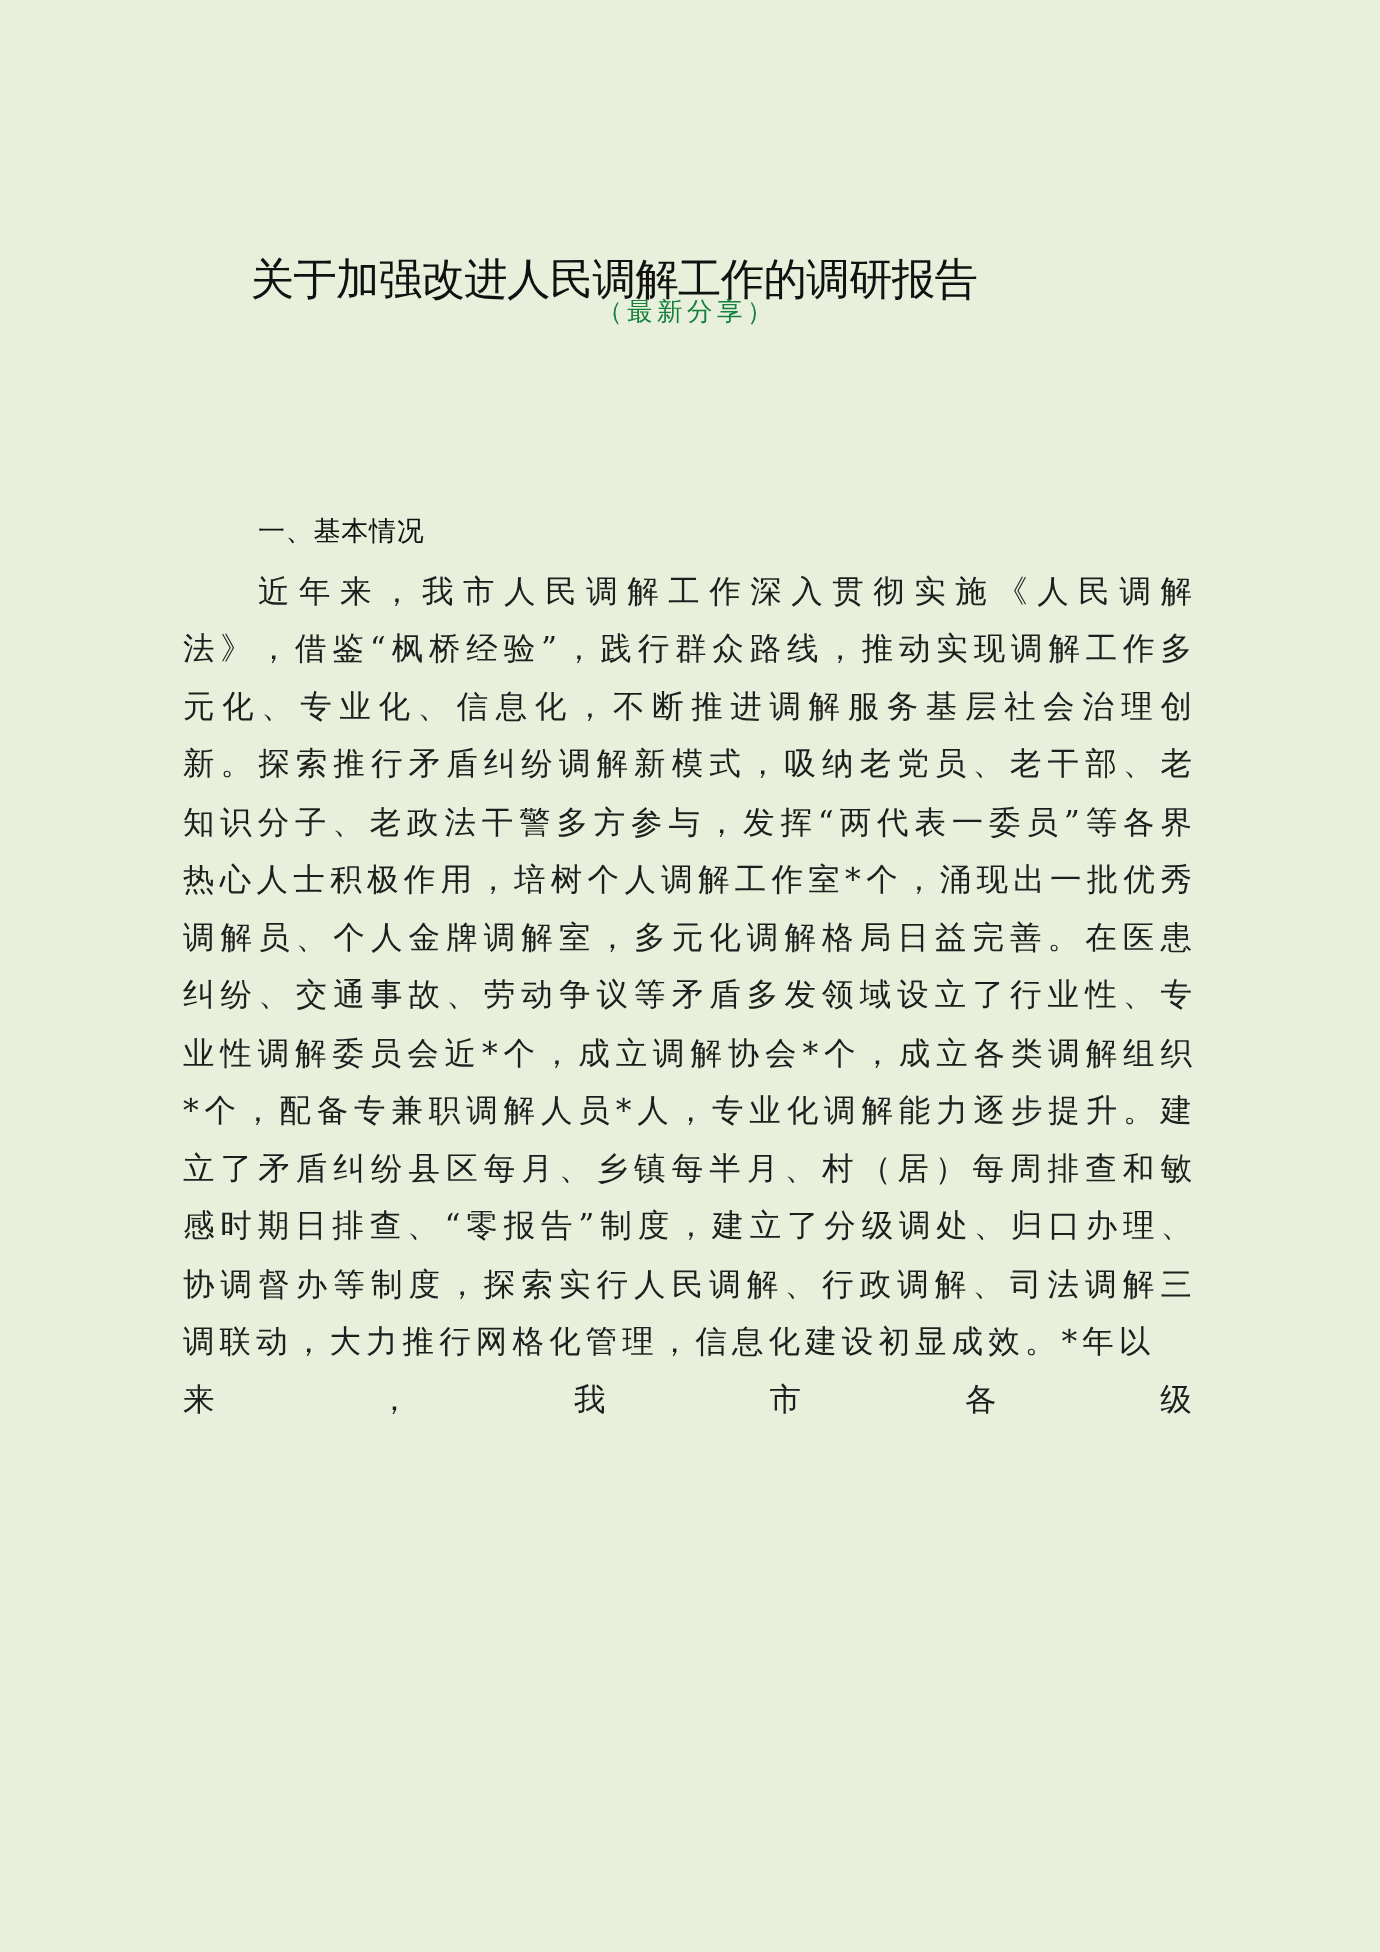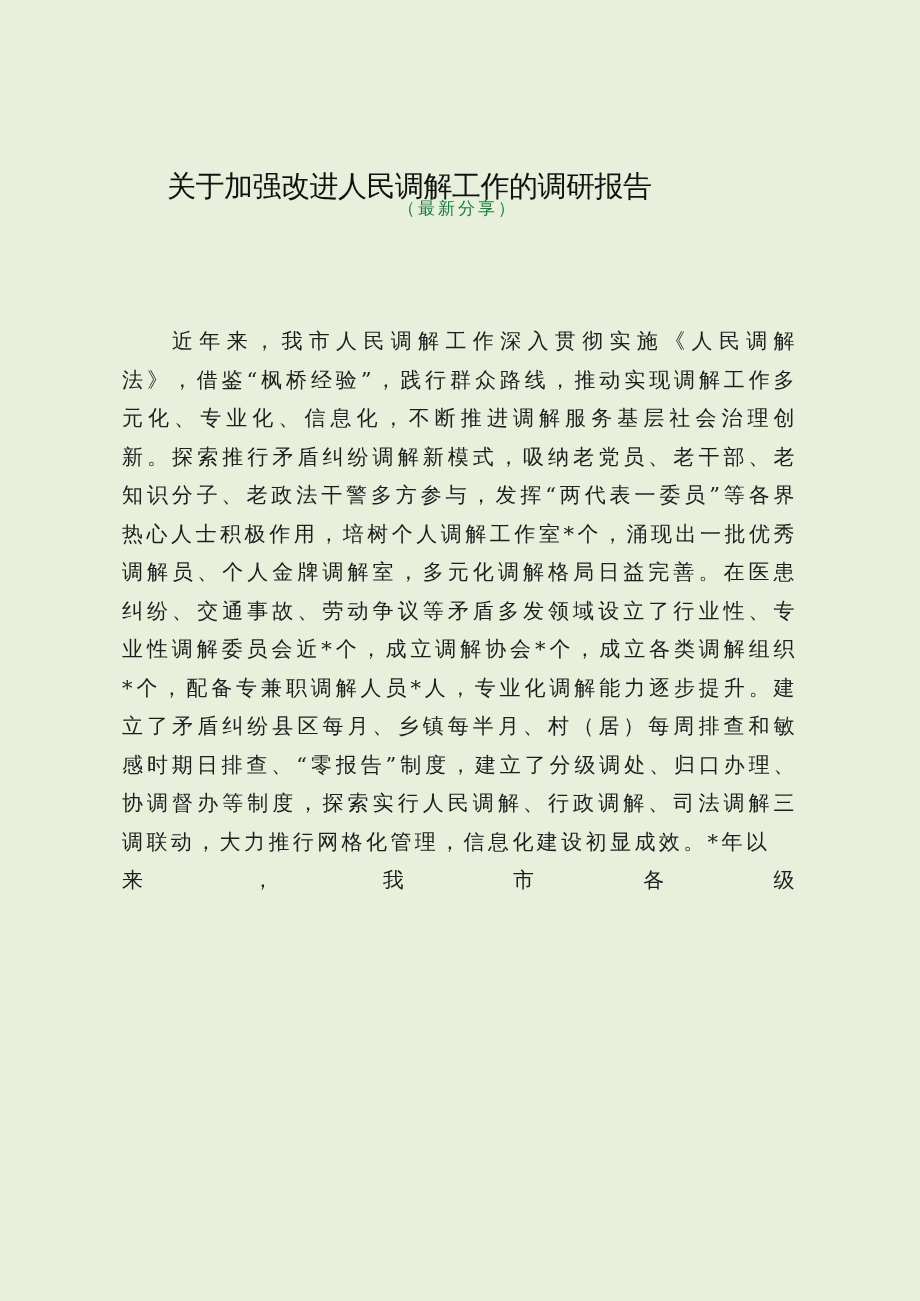--- a/index.html
+++ b/index.html
@@ -77,20 +77,21 @@
   </style>
 </head>
 <body>
 
 <div class="page">
   <div class="title">关于加强改进人民调解工作的调研报告</div>
   <div class="subtitle">（最新分享）</div>
 
   <div class="body-text">
 
+    <div class="heading">一、基本情况</div>
 
     <p class="para">近年来，我市人民调解工作深入贯彻实施《人民调解法》，借鉴“枫桥经验”，践行群众路线，推动实现调解工作多元化、专业化、信息化，不断推进调解服务基层社会治理创新。探索推行矛盾纠纷调解新模式，吸纳老党员、老干部、老知识分子、老政法干警多方参与，发挥“两代表一委员”等各界热心人士积极作用，培树个人调解工作室*个，涌现出一批优秀调解员、个人金牌调解室，多元化调解格局日益完善。在医患纠纷、交通事故、劳动争议等矛盾多发领域设立了行业性、专业性调解委员会近*个，成立调解协会*个，成立各类调解组织*个，配备专兼职调解人员*人，专业化调解能力逐步提升。建立了矛盾纠纷县区每月、乡镇每半月、村（居）每周排查和敏感时期日排查、“零报告”制度，建立了分级调处、归口办理、协调督办等制度，探索实行人民调解、行政调解、司法调解三调联动，大力推行网格化管理，信息化建设初显成效。*年以</p>
 
     <div class="last-line">
       <span>来</span>
       <span>，</span>
       <span>我</span>
       <span>市</span>
       <span>各</span>
       <span>级</span>

